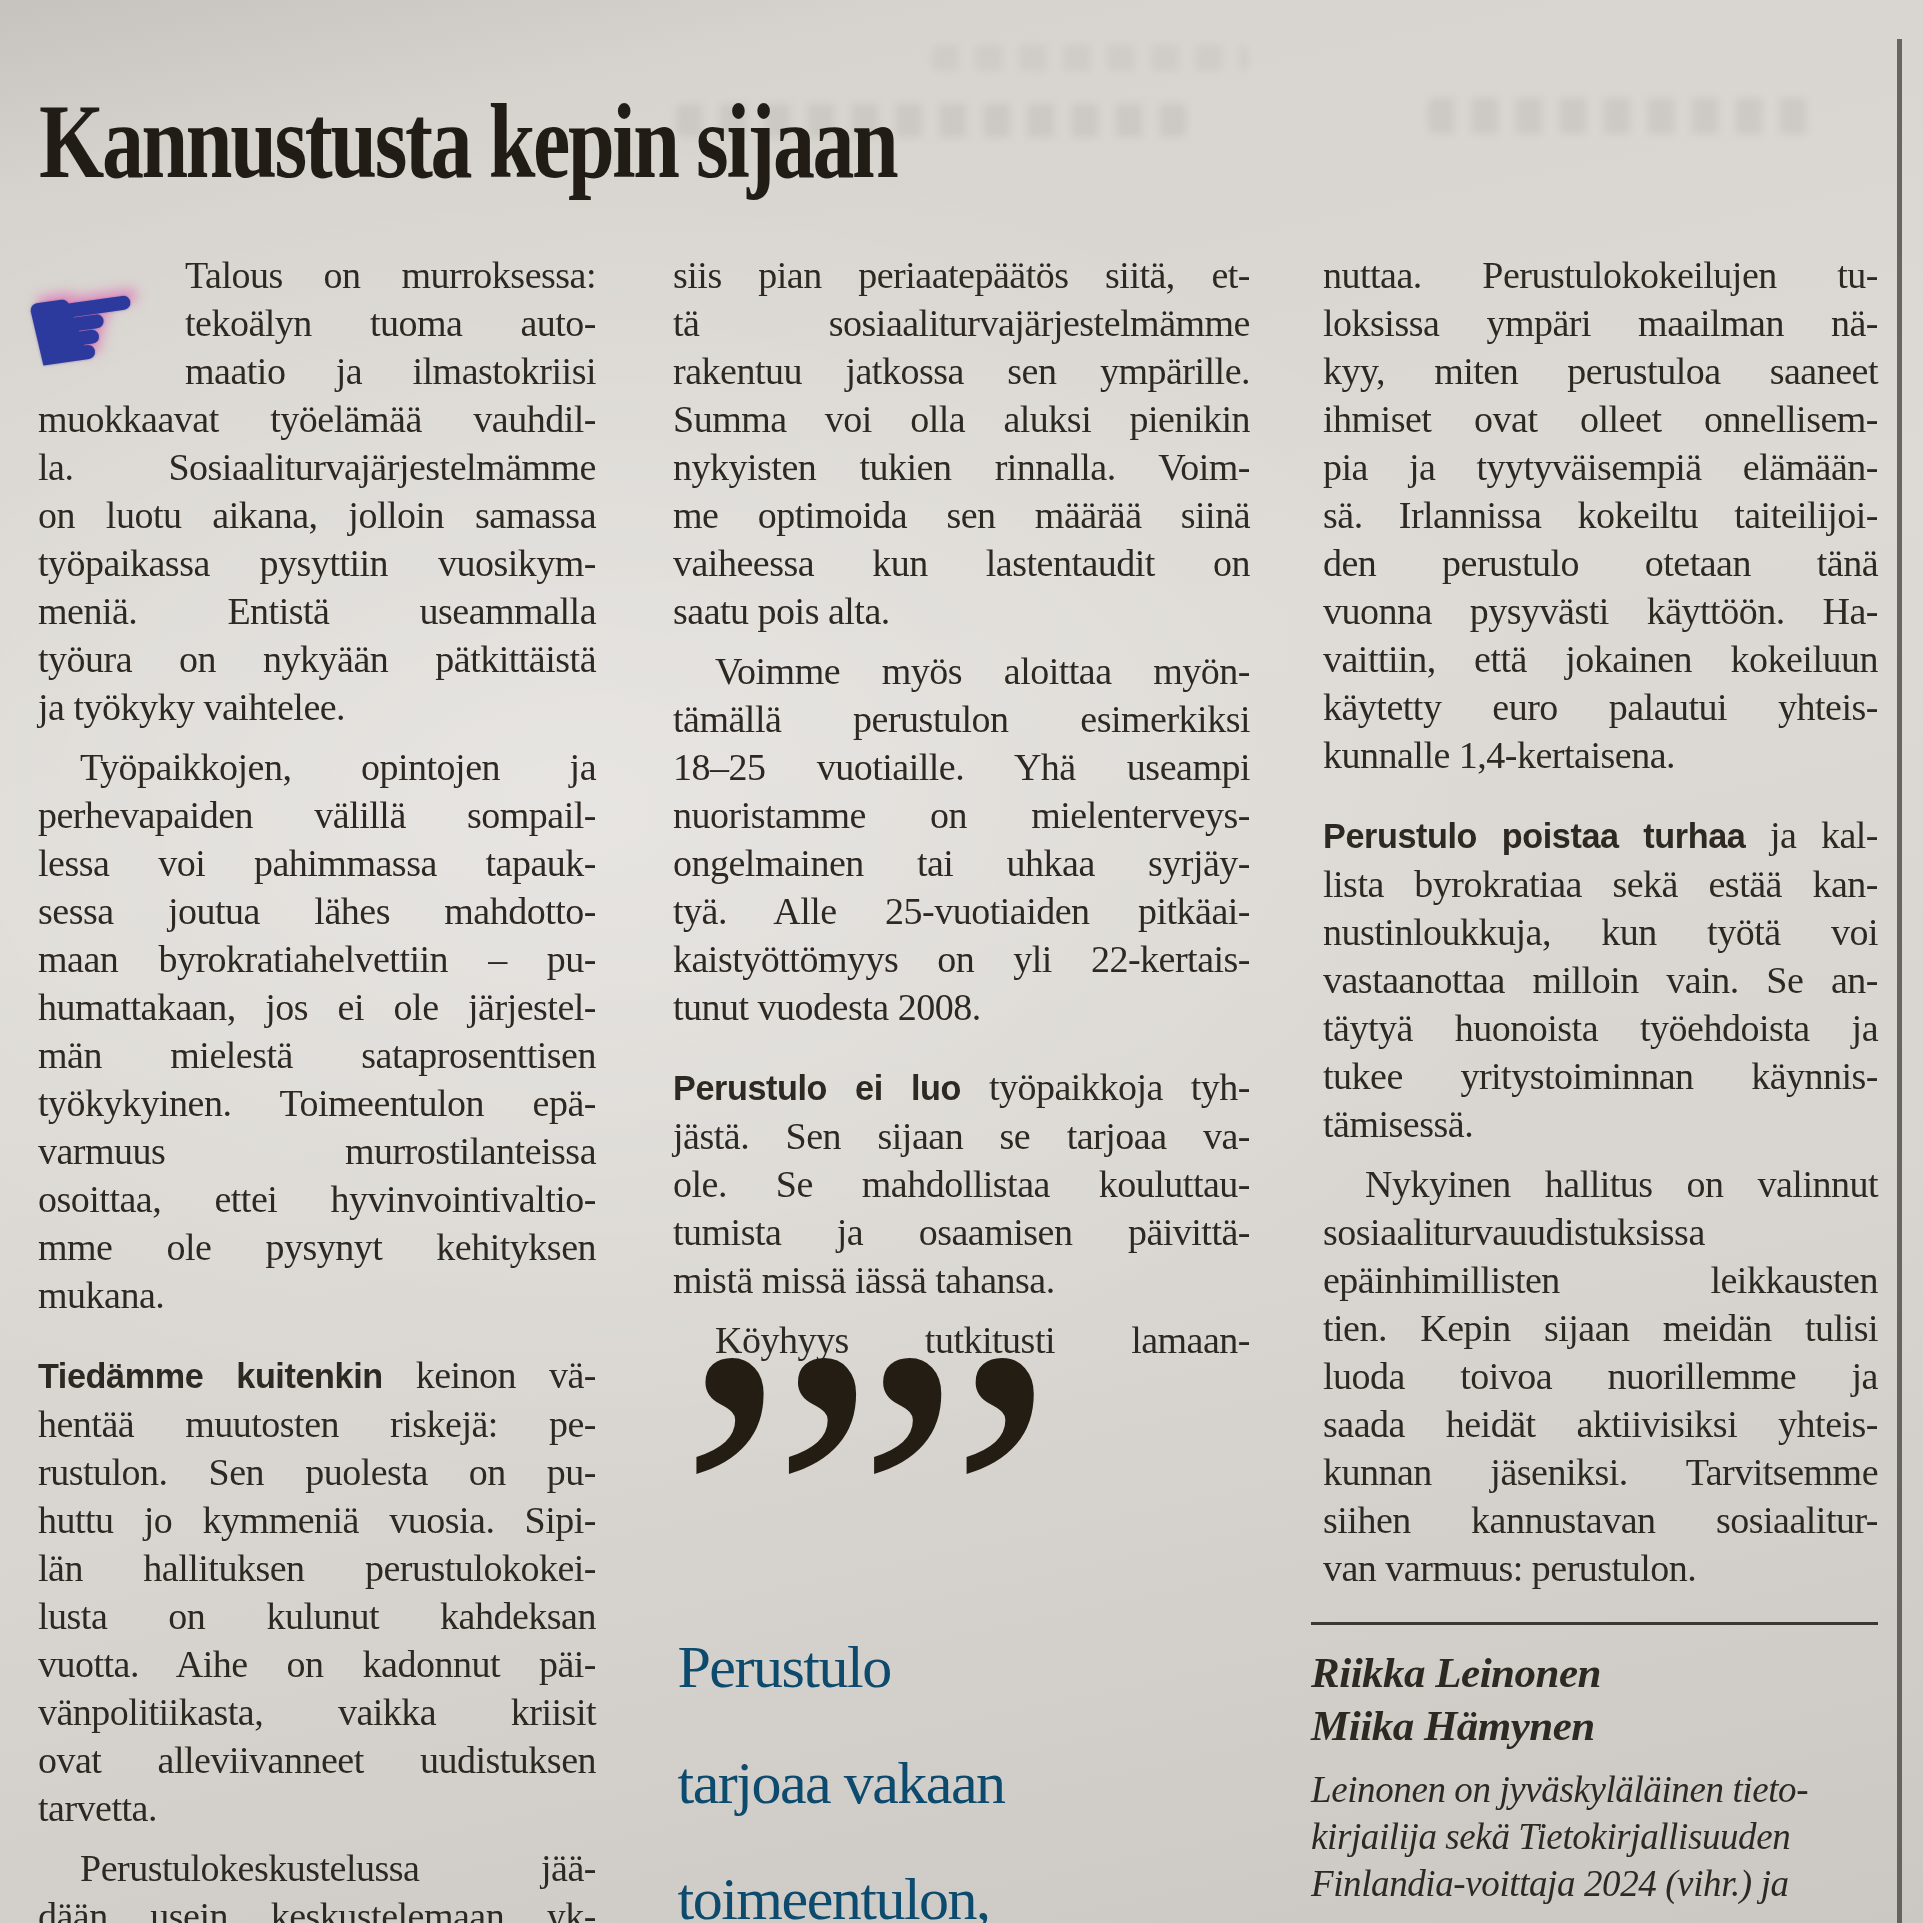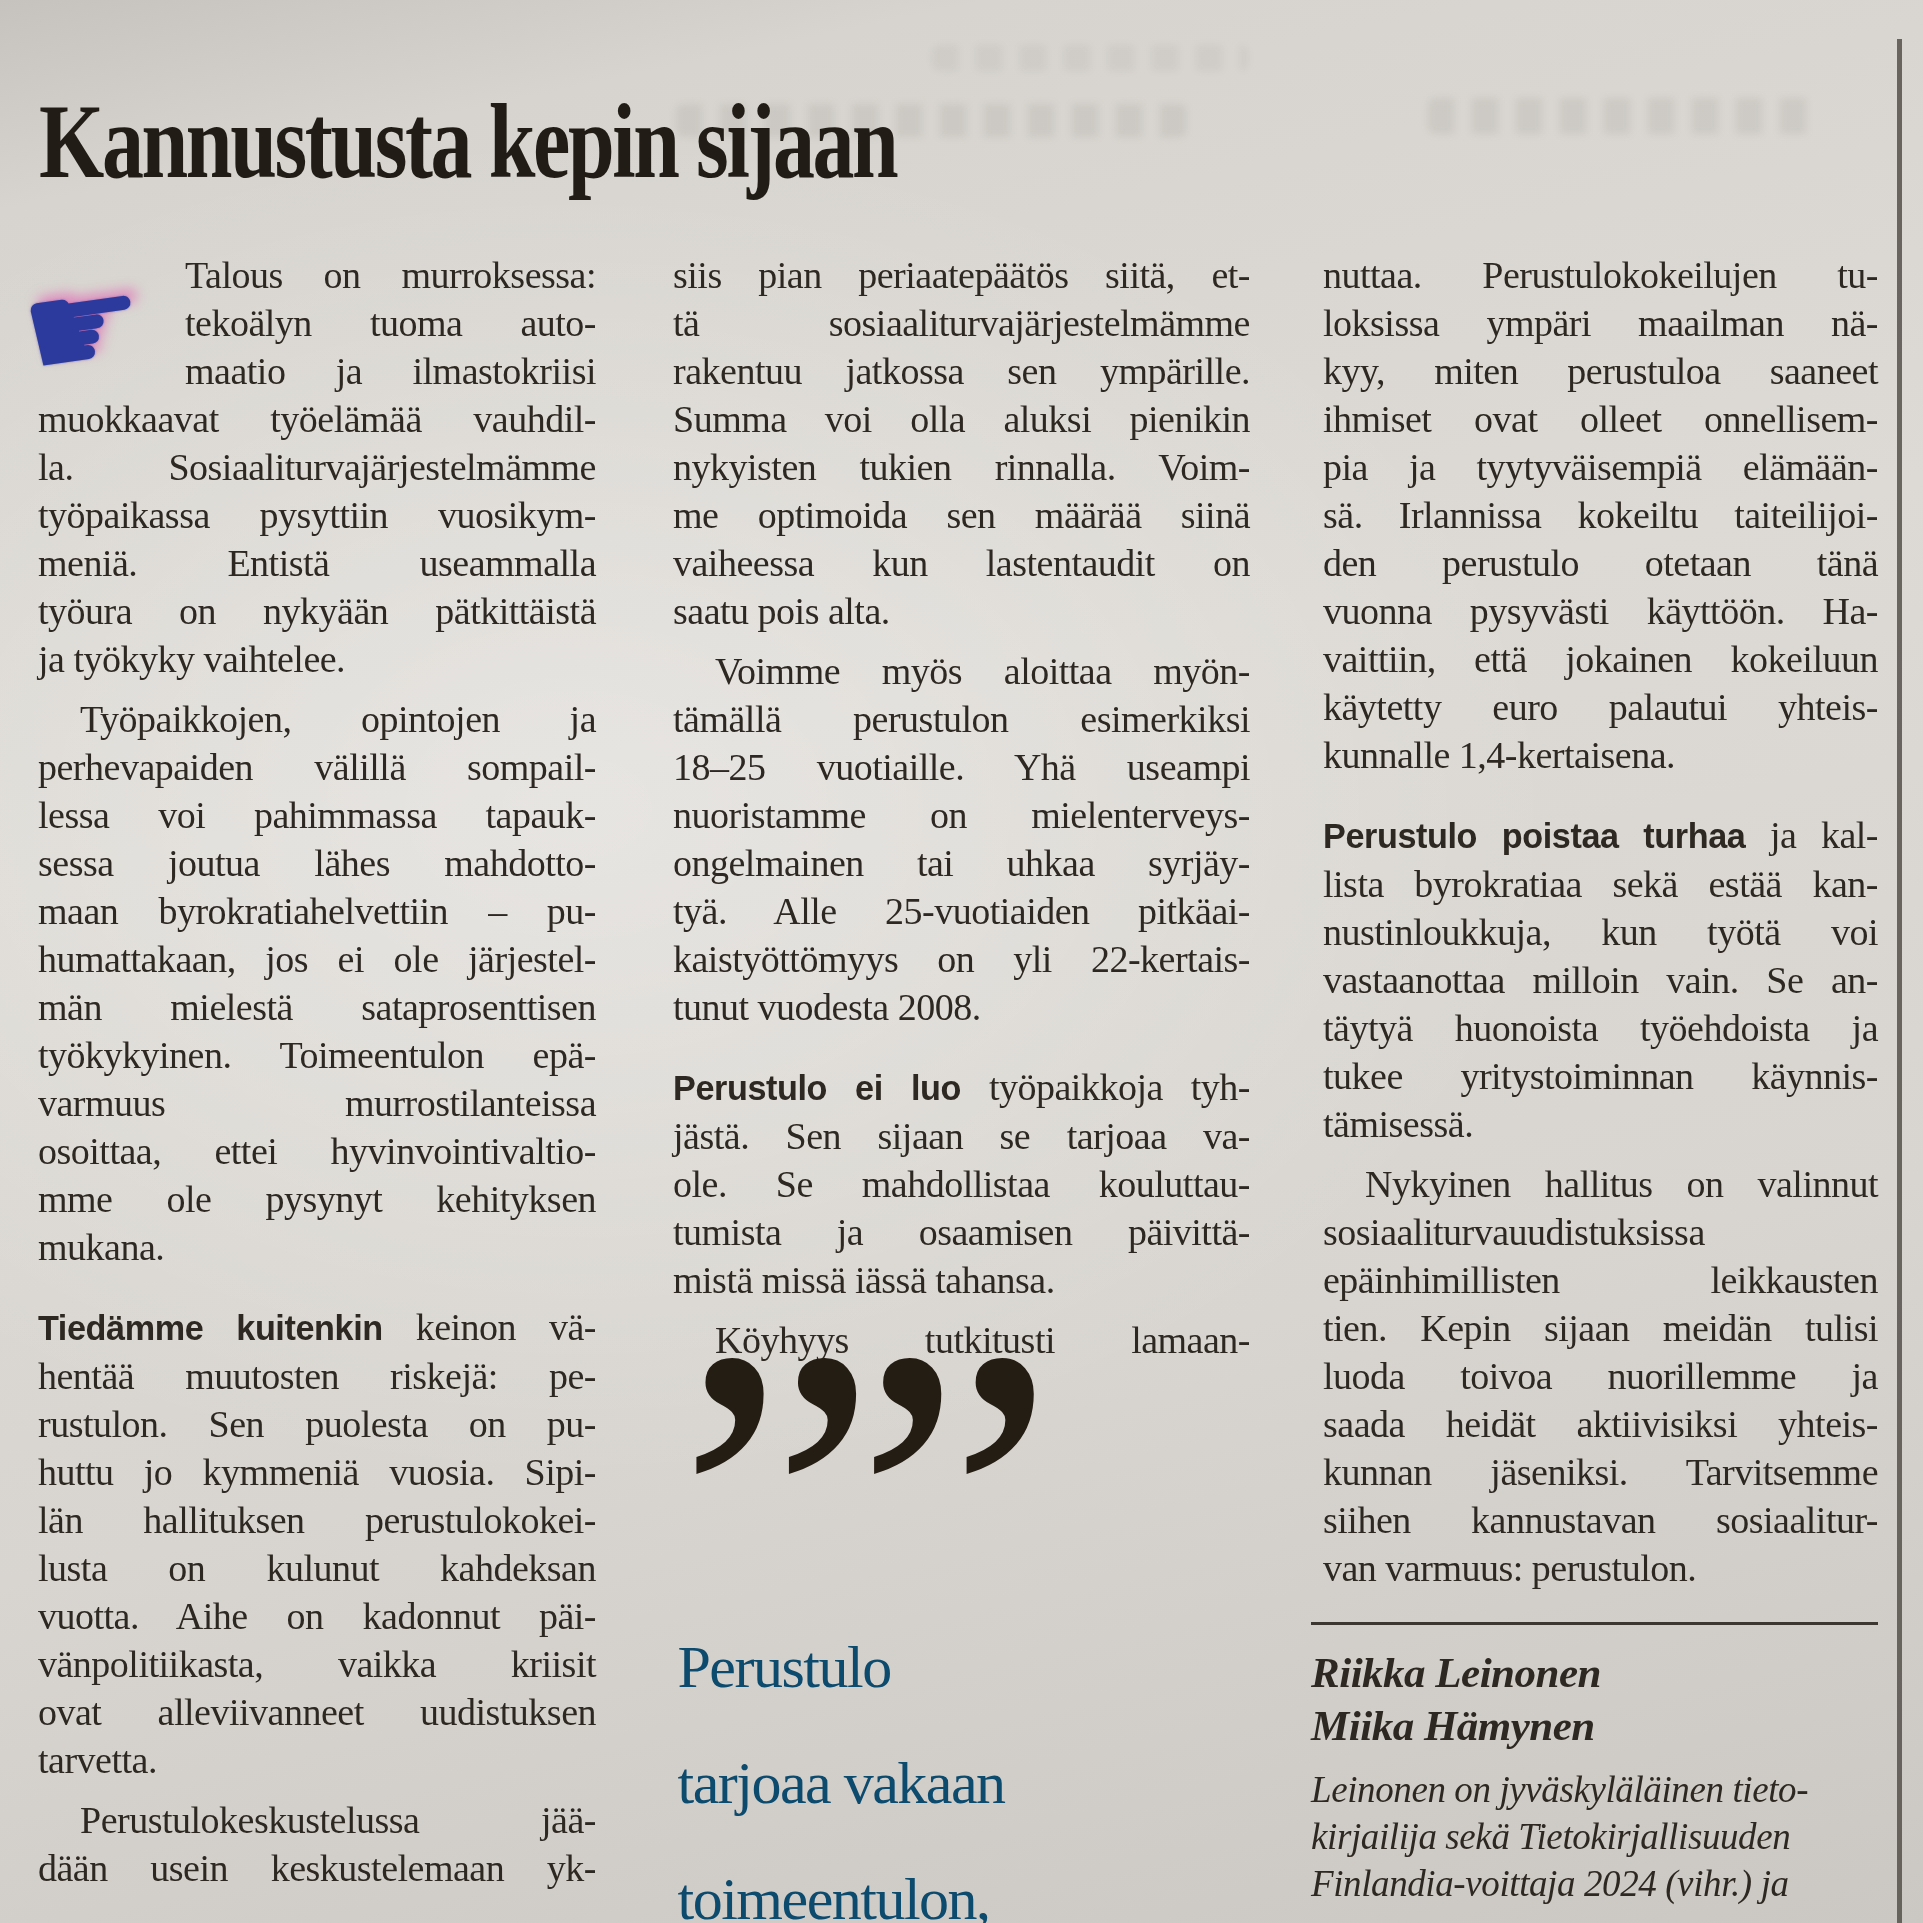--- a/index.html
+++ b/index.html
@@ -83,20 +83,21 @@
     <div class="handfloat">
       <span class="hand">☛</span>
     </div>
     <div>
         <div class="block">
           <div class="line">Talous on murroksessa:</div>
           <div class="line">tekoälyn tuoma auto-</div>
           <div class="line">maatio ja ilmastokriisi</div>
           <div class="line">muokkaavat työelämää vauhdil-</div>
           <div class="line">la. Sosiaaliturvajärjestelmämme</div>
+          <div class="line">on luotu aikana, jolloin samassa</div>
           <div class="line">työpaikassa pysyttiin vuosikym-</div>
           <div class="line">meniä. Entistä useammalla</div>
           <div class="line">työura on nykyään pätkittäistä</div>
           <div class="line noj">ja työkyky vaihtelee.</div>
         </div>
         <div class="block">
           <div class="line ind">Työpaikkojen, opintojen ja</div>
           <div class="line">perhevapaiden välillä sompail-</div>
           <div class="line">lessa voi pahimmassa tapauk-</div>
           <div class="line">sessa joutua lähes mahdotto-</div>

